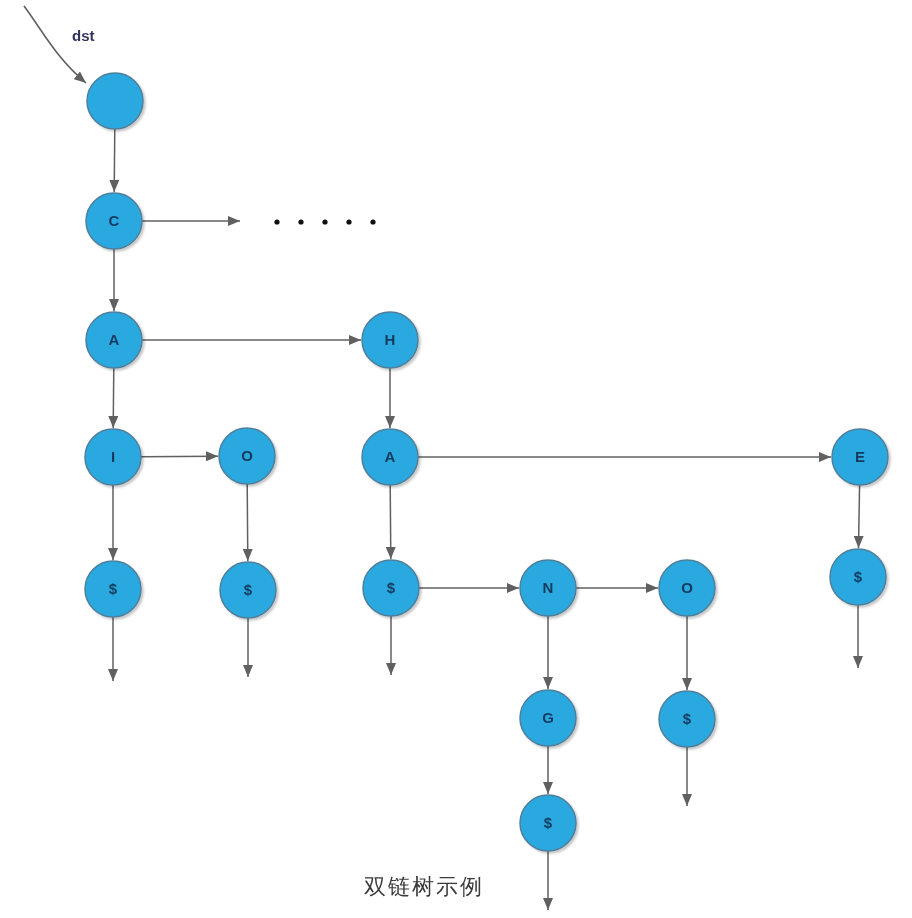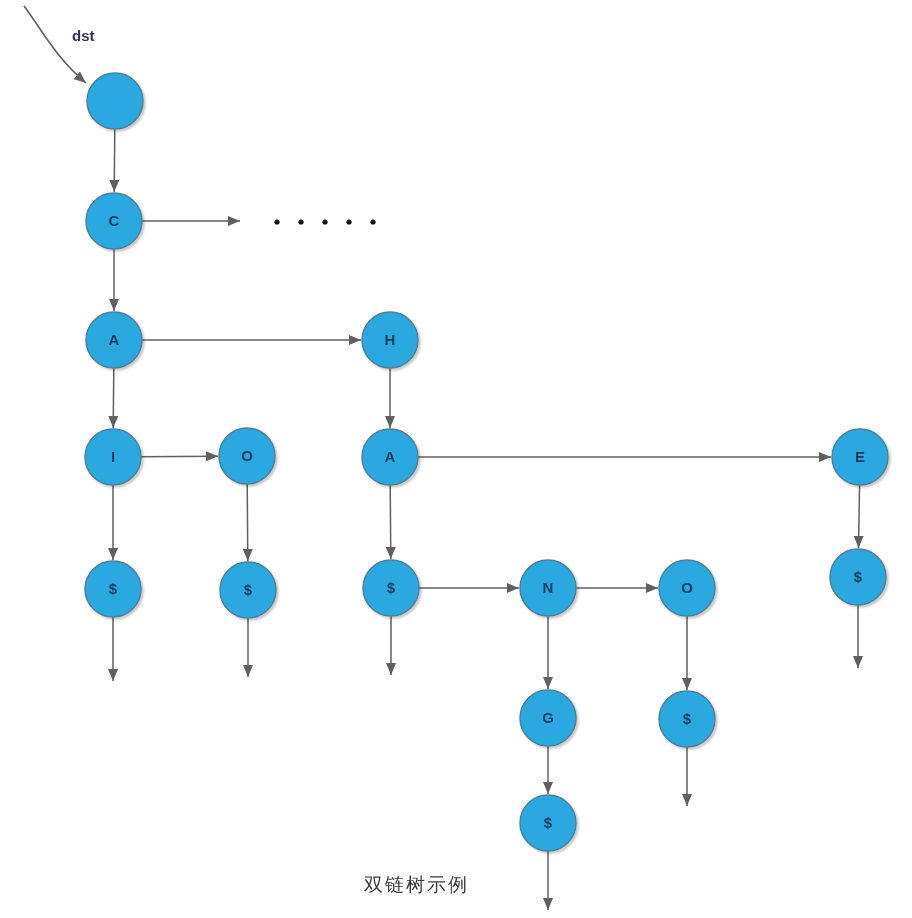--- a/index.html
+++ b/index.html
@@ -26,21 +26,21 @@
   }
   .pointer-label {
     font-family: "Liberation Sans", sans-serif;
     font-weight: bold;
     font-size: 15px;
   }
   .caption {
     position: absolute;
     left: 364px;
     top: 872px;
-    font-size: 19px;
+    font-size: 22px;
     letter-spacing: 2px;
     color: #3a3a3a;
     font-family: "Liberation Sans", sans-serif;
     white-space: nowrap;
   }
 </style>
 </head>
 <body>
 
 <div class="stage">

